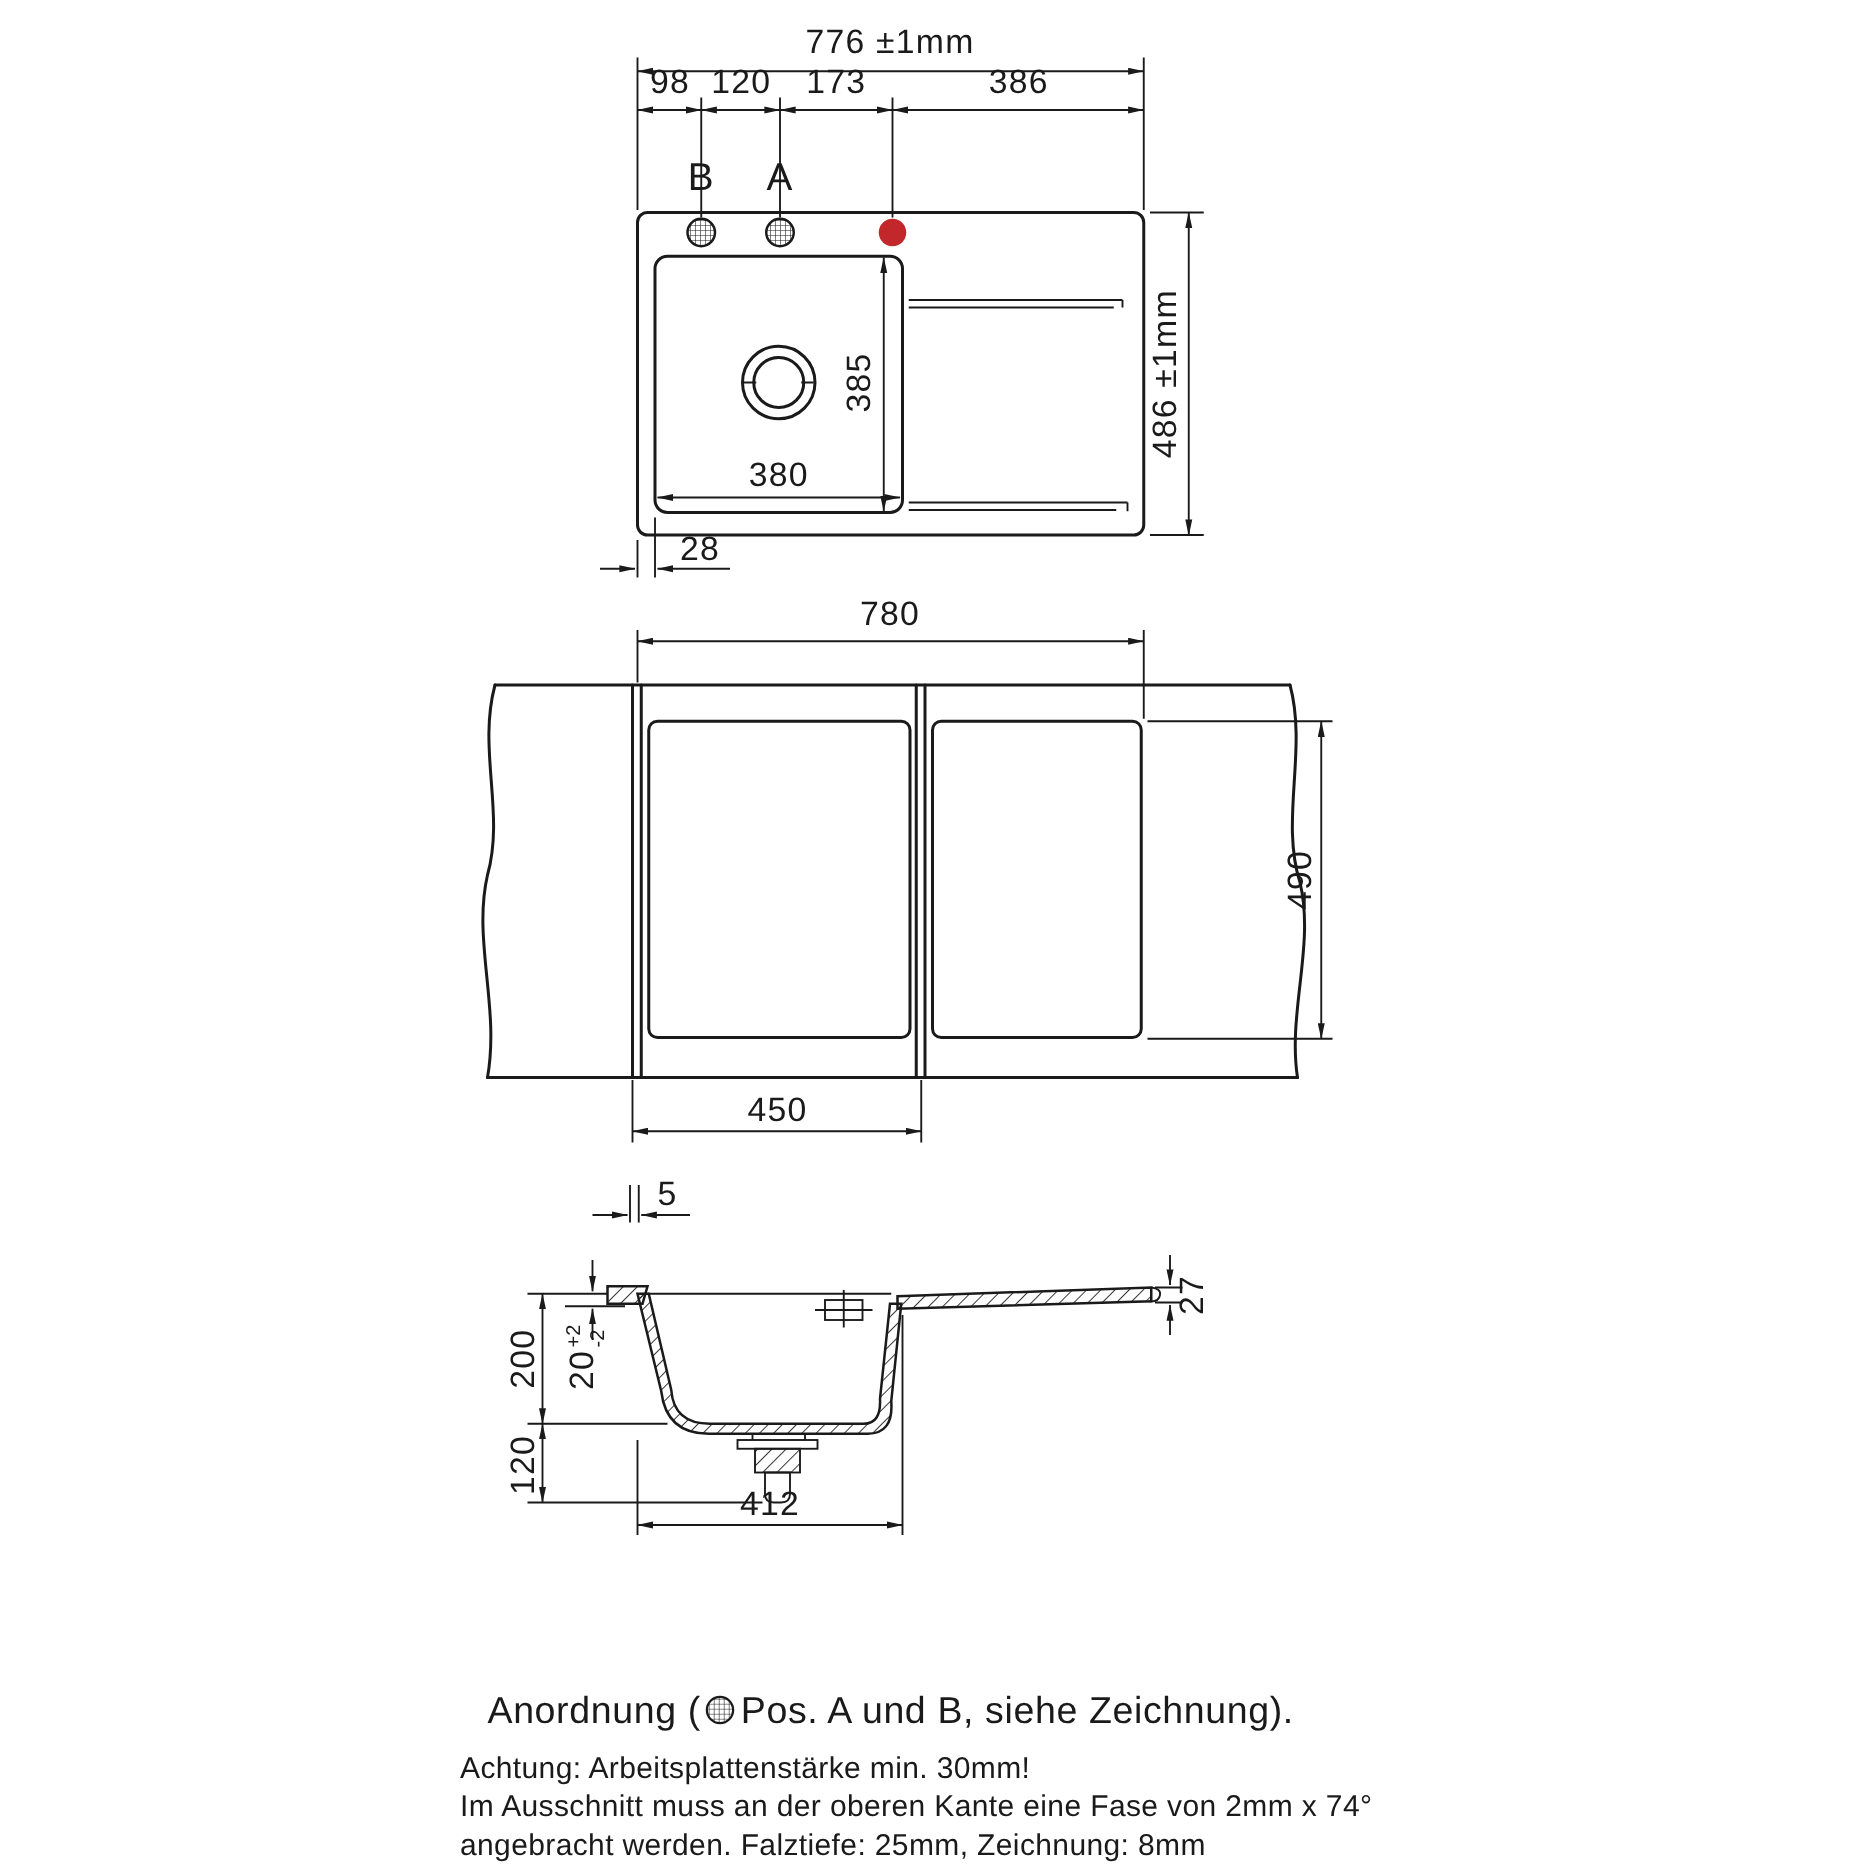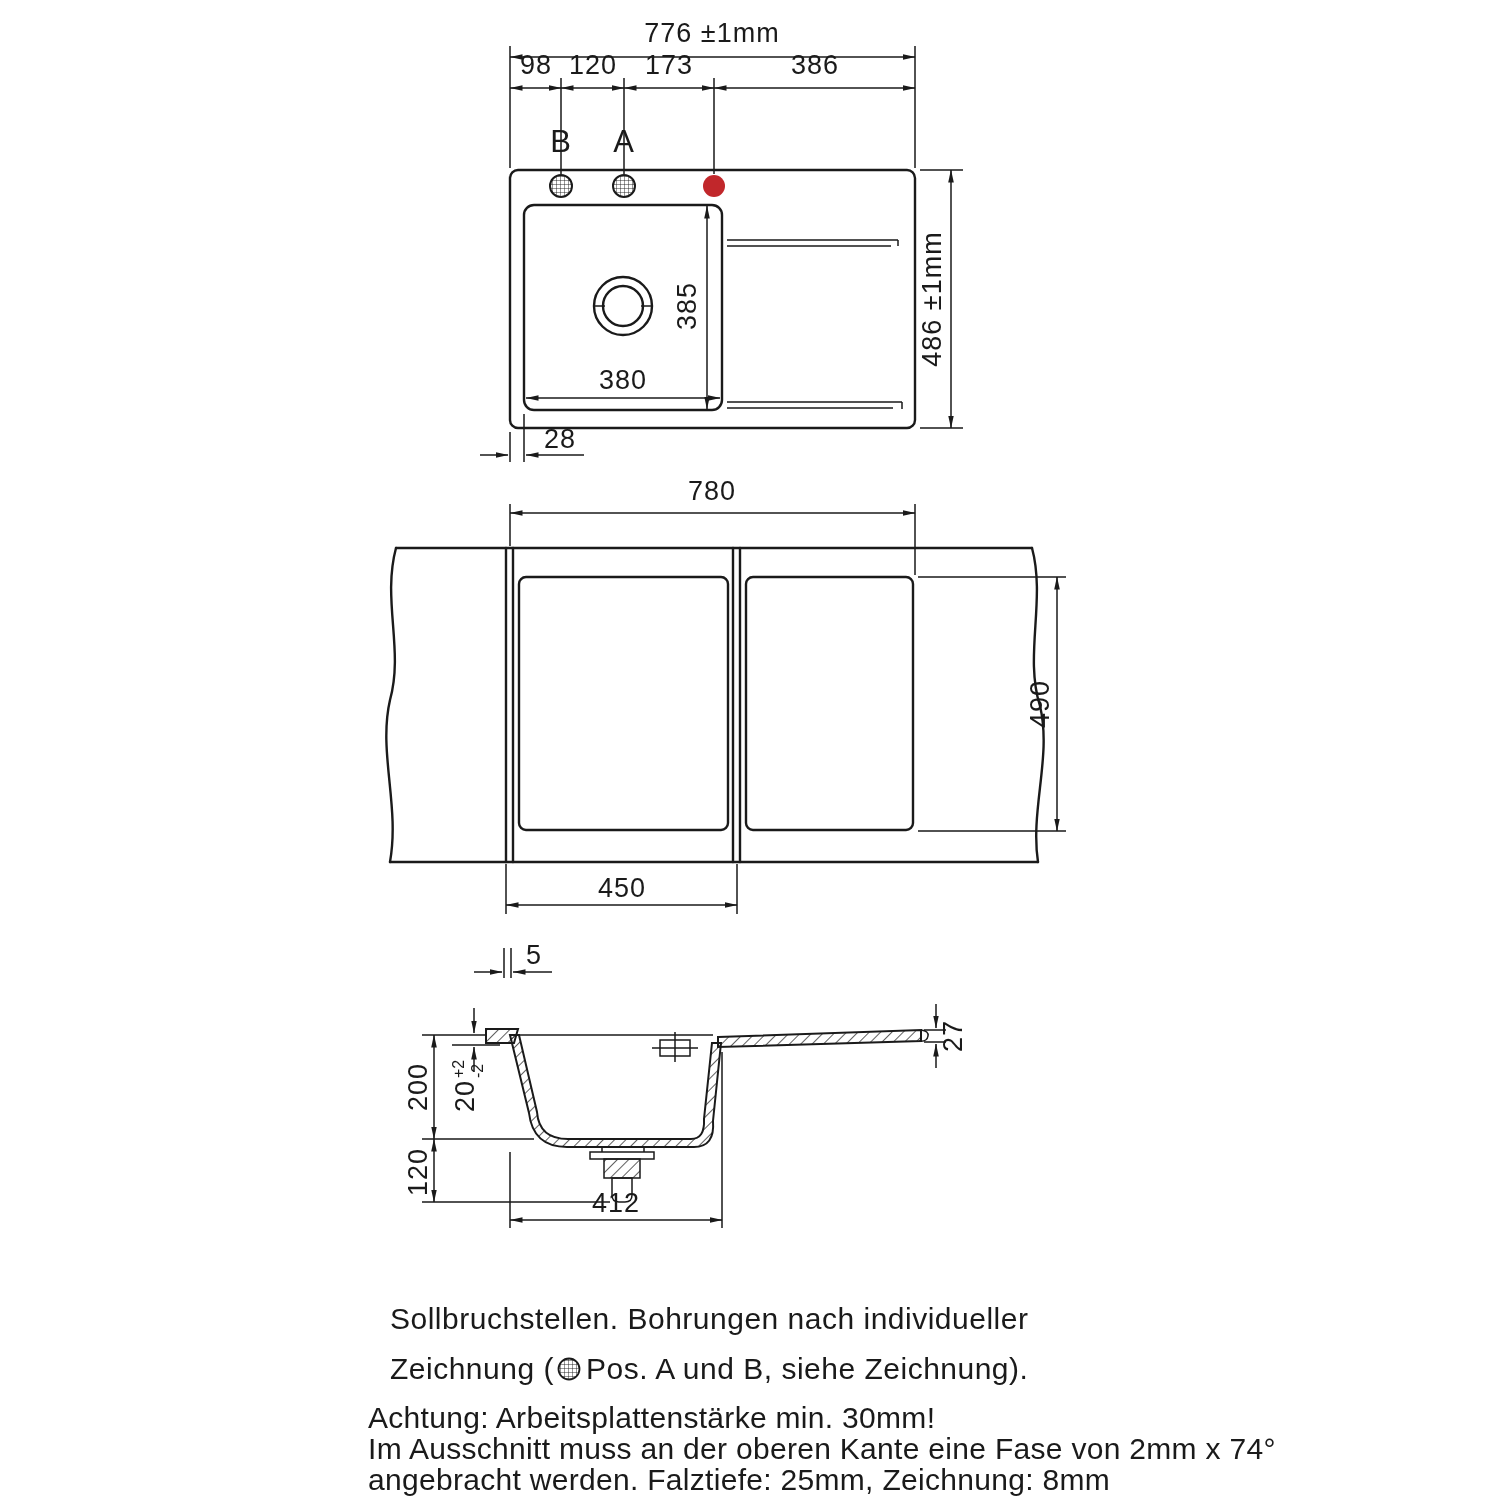--- a/index.html
+++ b/index.html
@@ -9,21 +9,21 @@
   svg text{font-family:"Liberation Sans",sans-serif;fill:#1a1a1a;}
   .dim{font-size:27px;text-anchor:middle;letter-spacing:1px;}
   .dim.start{text-anchor:start;}
   .lbl{font-size:31px;text-anchor:middle;letter-spacing:1px;}
   .tol{font-size:16px;text-anchor:start;}
   .ln{stroke:#1a1a1a;stroke-width:2.4;fill:none;stroke-linecap:round;stroke-linejoin:round;}
   .thin{stroke:#1a1a1a;stroke-width:1.5;fill:none;stroke-linecap:butt;}
   .wall{fill:url(#hatchpat);stroke:#1a1a1a;stroke-width:2;}
   .note{position:absolute;white-space:nowrap;color:#1a1a1a;}
   .note.big{font-size:30px;letter-spacing:.5px;}
-  .note.small{font-size:30px;letter-spacing:.3px;}
+  .note.small{font-size:24px;letter-spacing:.3px;}
   .bullet{display:inline-block;margin-right:10px;}
   .inline-sym{vertical-align:-3px;margin:0 4px 0 2px;}
 </style>
 </head>
 <body>
 
 <div class="page">
 
 <svg class="sheet" width="1500" height="1500" viewBox="0 0 1500 1500">
   <defs>
@@ -177,23 +177,22 @@
 
     <path class="thin" d="M924,1030 H946 M924,1042 H946"></path>
     <line class="thin" x1="936" y1="1004" x2="936" y2="1028" marker-end="url(#arr)"></line>
     <line class="thin" x1="936" y1="1044" x2="936" y2="1068" marker-start="url(#arr)"></line>
     <g transform="translate(962,1036) rotate(-90)">
       <text class="dim" x="0" y="0">27</text>
     </g>
   </g>
 </svg>
 
-<div class="note big" style="left:390px;top:1302px;">Sollbruchstellen. Bohrungen nach individueller</div>
 <div class="note big" style="left:390px;top:1352px;">
-  <span>Zeichnung (</span><svg class="inline-sym" width="26" height="26" viewBox="0 0 26 26">
+  <span>Anordnung (</span><svg class="inline-sym" width="26" height="26" viewBox="0 0 26 26">
         <defs>
           <pattern id="gridpat2" patternUnits="userSpaceOnUse" width="4" height="4">
             <path d="M0,0 H4 M0,0 V4" stroke="#1a1a1a" stroke-width="0.9" fill="none"></path>
           </pattern>
         </defs>
         <circle cx="13" cy="13" r="10.5" fill="url(#gridpat2)" stroke="#1a1a1a" stroke-width="1.8"></circle>
       </svg><span>Pos. A und B, siehe Zeichnung).</span>
 </div>
 <div class="note small" style="left:368px;top:1401px;">Achtung: Arbeitsplattenstärke min. 30mm!</div>
 <div class="note small" style="left:368px;top:1432px;">Im Ausschnitt muss an der oberen Kante eine Fase von 2mm x 74°</div>

